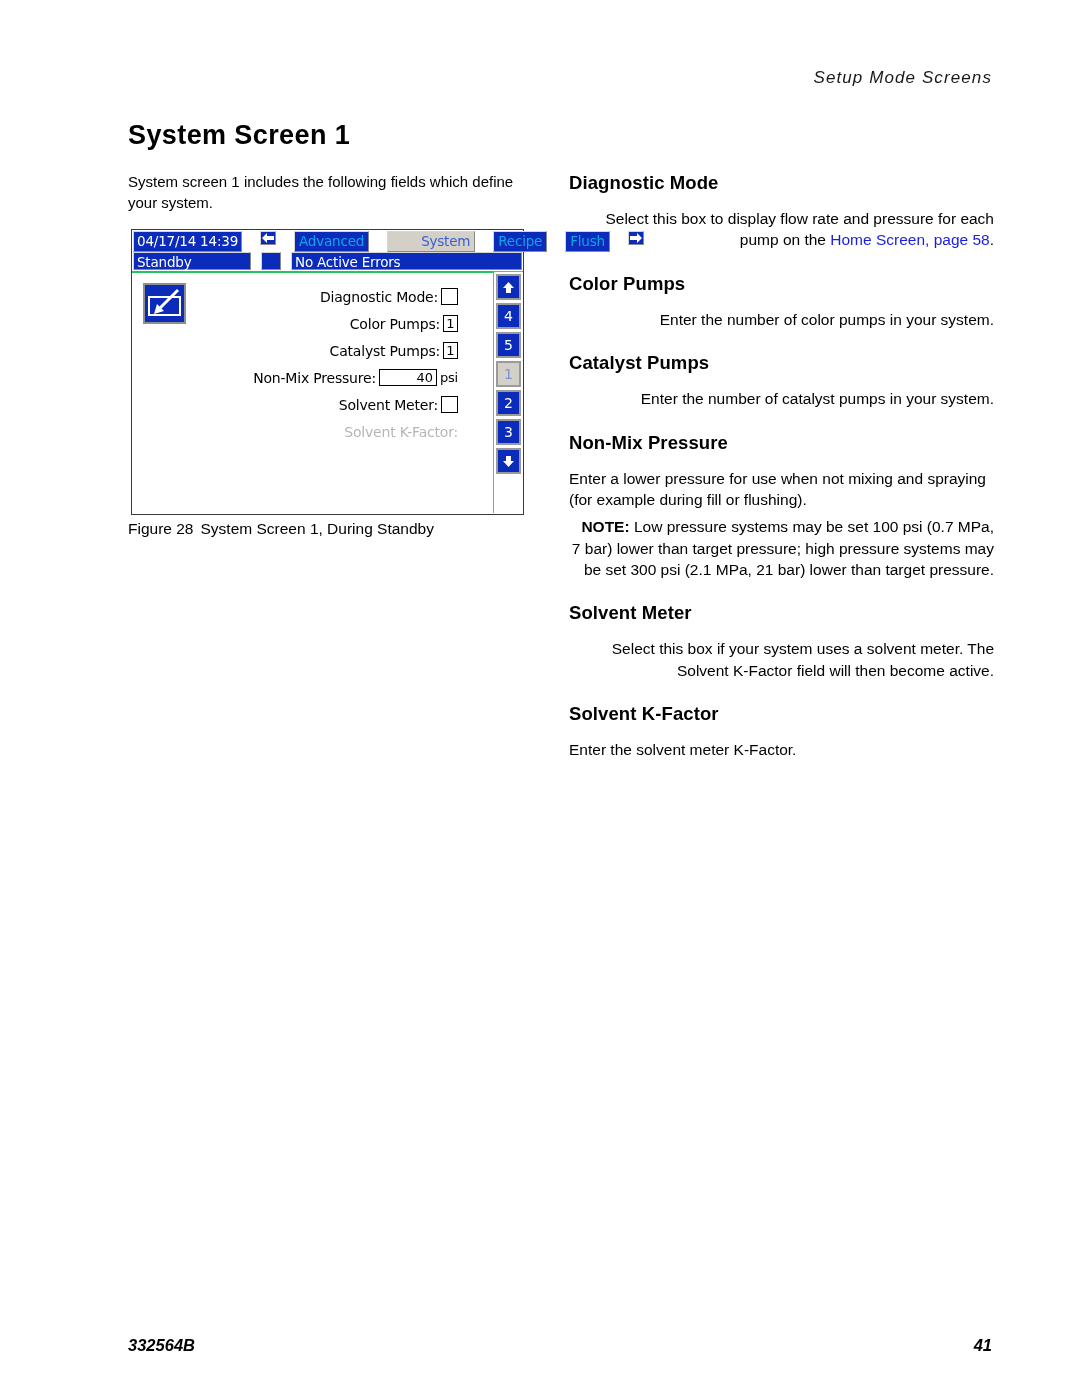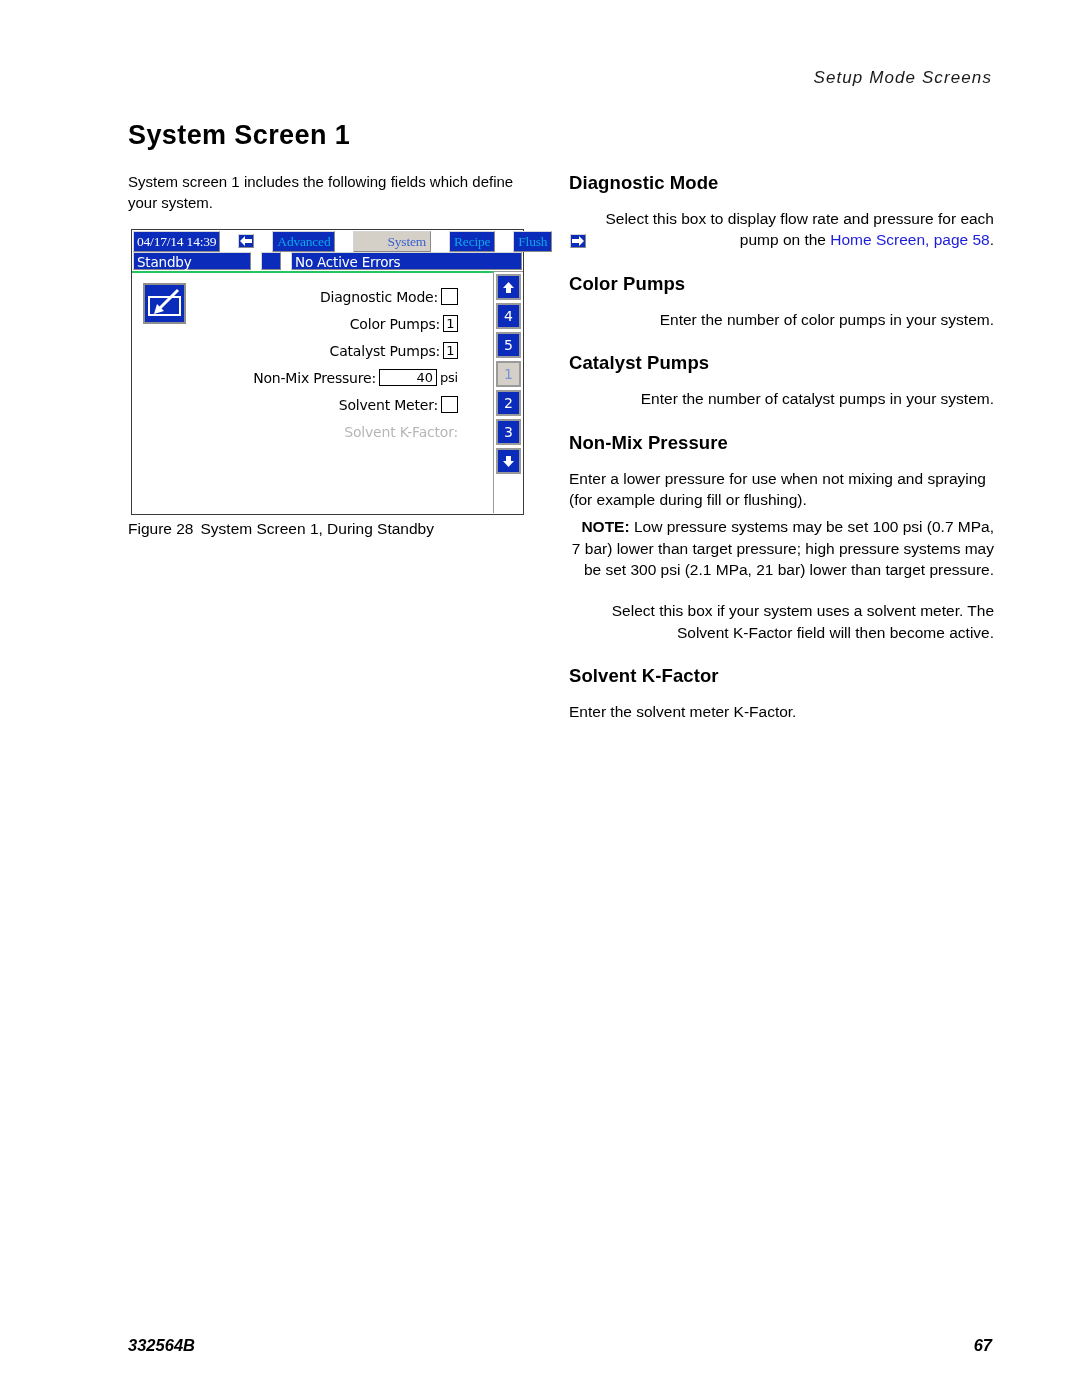--- a/index.html
+++ b/index.html
@@ -112,26 +112,25 @@
     height: 286px;
     background: #ffffff;
     border: 1px solid #3b3b3b;
     box-sizing: border-box;
     font-family: "DejaVu Sans", sans-serif;
   }
 
   
   .dev-topbar {
     display: flex;
-    align-items: center;
+    align-items: flex-start;
     height: 21px;
     gap: 18px;
     padding: 1px 1px 0 1px;
     box-sizing: border-box;
-    font-family: Liberation Serif, serif;
   }
   .dev-datetime {
     background: #0b2bbb;
     color: #ffffff;
     font-size: 13.5px;
     line-height: 19px;
     padding: 0 3px;
     border: 1px solid #8a8a8a;
     border-top-color: #d6d6d6;
     border-left-color: #d6d6d6;
@@ -444,21 +443,22 @@
   <h3 class="section">Color Pumps</h3>
   <p class="body gap">Enter the number of color pumps in your system.</p>
 
   <h3 class="section">Catalyst Pumps</h3>
   <p class="body gap">Enter the number of catalyst pumps in your system.</p>
 
   <h3 class="section">Non-Mix Pressure</h3>
   <p class="body">Enter a lower pressure for use when not mixing and spraying (for example during fill or flushing).</p>
   <p class="body gap"><span class="note-label">NOTE:</span><span> Low pressure systems may be set 100 psi (0.7 MPa, 7 bar) lower than target pressure; high pressure systems may be set 300 psi (2.1 MPa, 21 bar) lower than target pressure.</span></p>
 
+  <h3 class="section">Solvent Meter</h3>
   <p class="body gap">Select this box if your system uses a solvent meter. The Solvent K-Factor field will then become active.</p>
 
   <h3 class="section">Solvent K-Factor</h3>
   <p class="body">Enter the solvent meter K-Factor.</p>
 
 </div>
 
 <div class="footer-left">332564B</div>
-<div class="footer-right">67</div>
+<div class="footer-right">41</div>
 
 </body></html>

